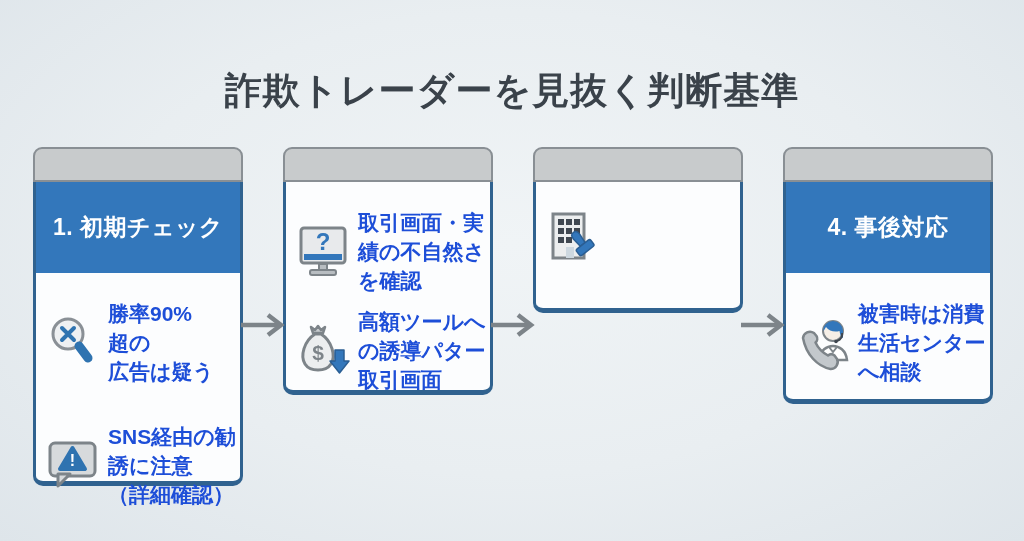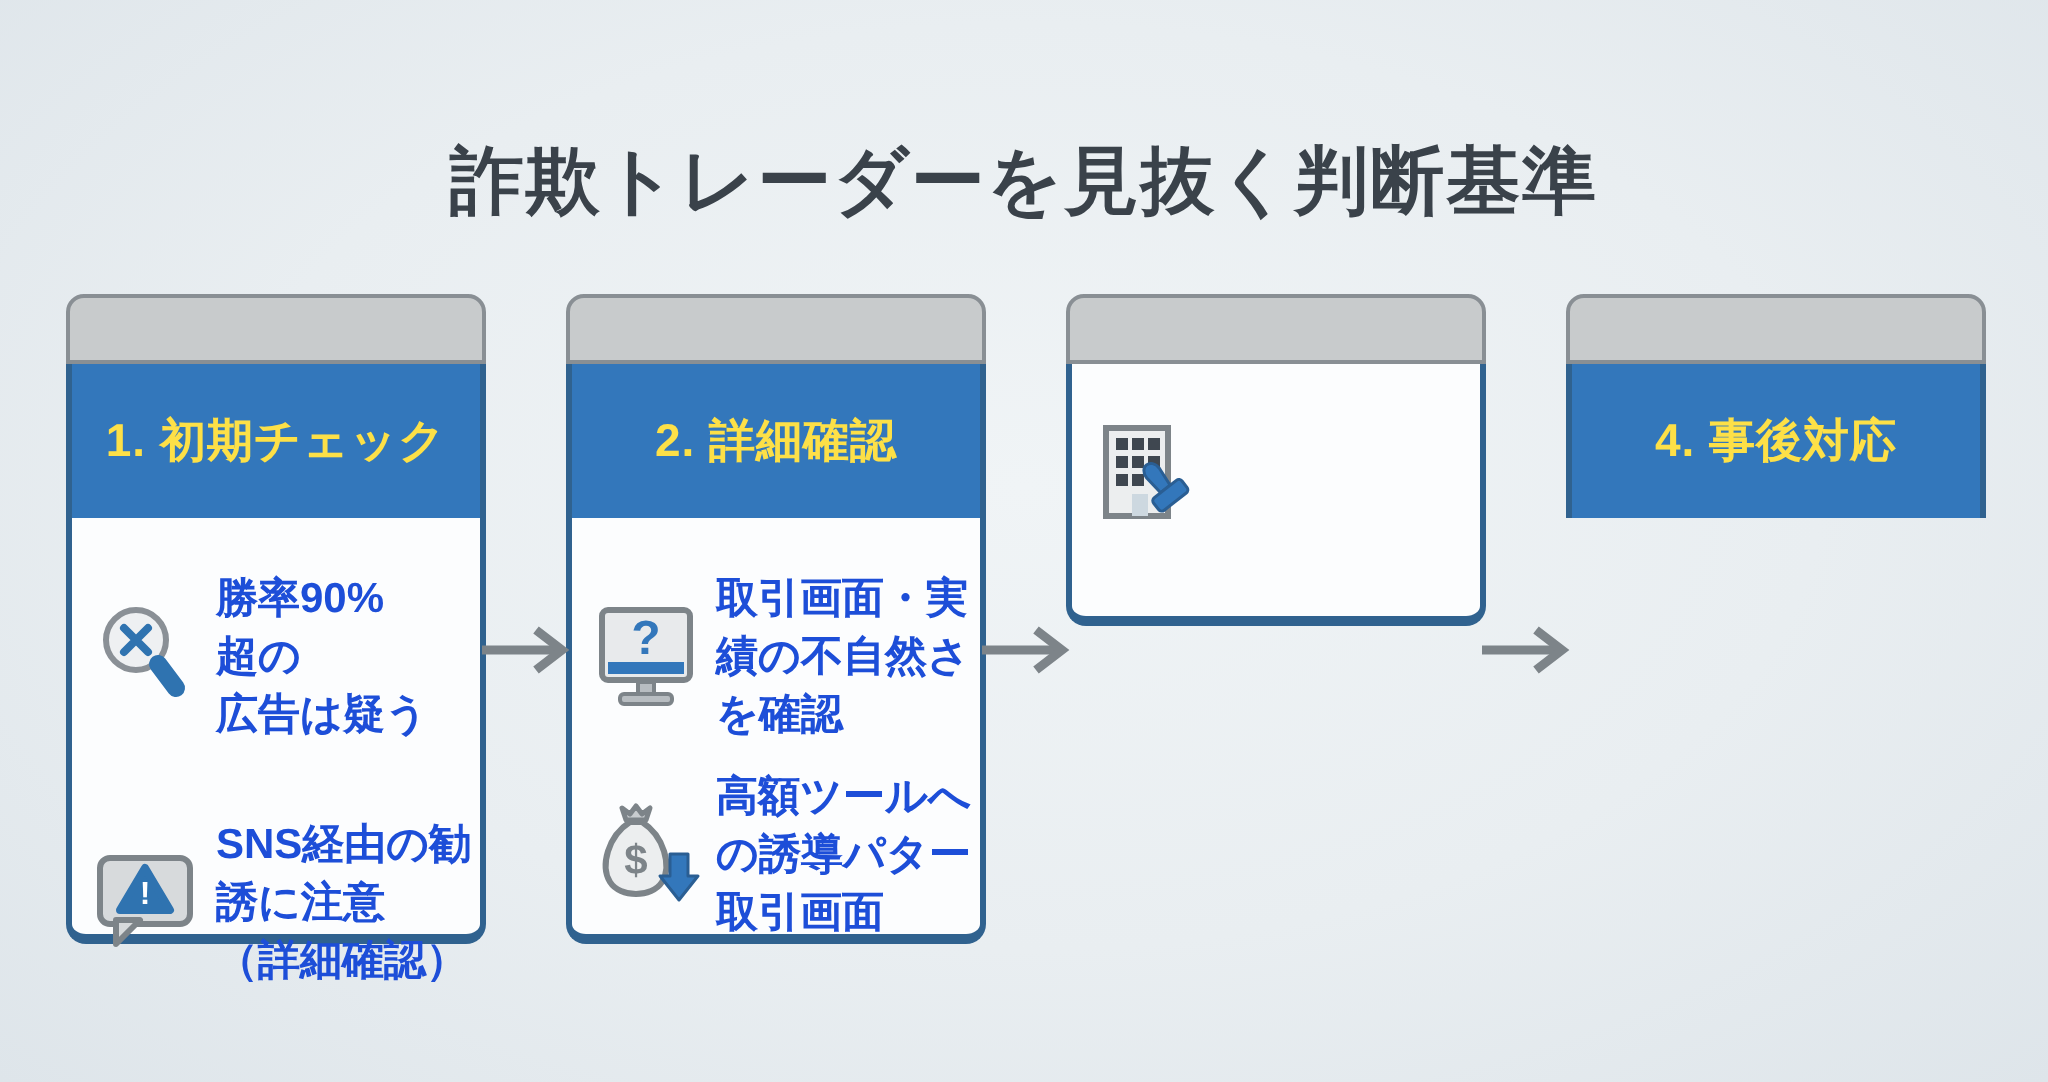--- a/index.html
+++ b/index.html
@@ -12,24 +12,24 @@
     position:absolute;top:66px;left:0;width:1024px;text-align:center;
     font-size:37px;font-weight:800;letter-spacing:1px;color:#3a424a;
   }
   .cards{position:absolute;left:33px;top:147px;display:flex;gap:40px;}
   .card{width:210px;display:flex;flex-direction:column;}
   .card-topbar{
     height:35px;background:#c8cbcc;border:2px solid #898f94;
     border-radius:9px 9px 0 0;box-sizing:border-box;
   }
   .card-header{
-    height:77px;background:#3377bb;box-sizing:border-box;
+    height:91px;background:#3377bb;box-sizing:border-box;
     border-left:3px solid #30628f;border-right:3px solid #30628f;
     display:flex;align-items:center;justify-content:center;
-    color:#fde047;font-size:23px;font-weight:800;letter-spacing:.5px;
+    color:#ffffff;font-size:23px;font-weight:800;letter-spacing:.5px;
   }
   .card-body{
     background:#fcfdfe;box-sizing:border-box;
     border:3px solid #30628f;border-top:none;border-bottom-width:5px;
     border-radius:0 0 10px 10px;
     padding:26px 6px 0 10px;
   }
   .card-body.tall{height:213px;}
   .card-body.short{height:131px;}
   .item{display:flex;align-items:center;gap:8px;}
@@ -80,23 +80,20 @@
           </span>
           <div class="item-text">SNS経由の勧
 誘に注意
 （詳細確認）</div>
         </div>
       </div>
     </div>
 
     <div class="card">
       <div class="card-topbar"></div>
-      <div class="card-header">
-        <span>2. 詳細確認</span>
-      </div>
       <div class="card-body tall">
         <div class="item">
           <span class="icon">
             <svg width="54" height="58" viewBox="0 0 54 58">
               <rect x="5" y="5" width="44" height="35" rx="3" fill="#e8eaec" stroke="#7d8489" stroke-width="3"></rect>
               <rect x="8" y="31" width="38" height="6" fill="#3377bb"></rect>
               <text x="27" y="27" text-anchor="middle" font-size="24" font-weight="bold" fill="#3377bb">?</text>
               <rect x="23" y="41" width="8" height="6" fill="#b8bdc1" stroke="#7d8489" stroke-width="2"></rect>
               <rect x="14" y="47" width="26" height="5" rx="2" fill="#b8bdc1" stroke="#7d8489" stroke-width="2"></rect>
             </svg>
@@ -147,20 +144,38 @@
           </span>
         </div>
       </div>
     </div>
 
     <div class="card">
       <div class="card-topbar"></div>
       <div class="card-header">
         <span>4. 事後対応</span>
       </div>
+      <div class="card-body short">
+        <div class="item">
+          <span class="icon">
+            <svg width="54" height="58" viewBox="0 0 54 58">
+              <circle cx="37" cy="17" r="10" fill="#f6efe7" stroke="#7d8489" stroke-width="2"></circle>
+              <path d="M27 17 a10 10 0 0 1 20 0 l0 7 c-2.5 -1 -3 -4.5 -3.5 -7 c-5 1.5 -10.5 0 -13.5 -4 c-1 2 -2 3 -3 4 z" fill="#3377bb"></path>
+              <path d="M46 19 q1 6 -5 8" fill="none" stroke="#3f4750" stroke-width="2"></path>
+              <circle cx="40" cy="27.5" r="1.8" fill="#3f4750"></circle>
+              <path d="M23 46 c1 -10 8 -14 14 -14 c6 0 13 4 14 14 z" fill="#ffffff" stroke="#7d8489" stroke-width="2.5"></path>
+              <path d="M33 33 l4 5 l4 -5" fill="none" stroke="#7d8489" stroke-width="2"></path>
+              <path d="M7 24 a7 7 0 0 1 11 -5 l2.5 3 a5 5 0 0 1 -1 6.5 c2.5 5.5 7 10 12.5 13 a5 5 0 0 1 6.5 0 l2.5 3.5 a7 7 0 0 1 -6.5 10 c-13 -2.5 -24.5 -14.5 -27.5 -31 z" fill="#c3c8cc" stroke="#7d8489" stroke-width="2.5" stroke-linejoin="round"></path>
+            </svg>
+          </span>
+          <div class="item-text">被害時は消費
+生活センター
+へ相談</div>
+        </div>
+      </div>
     </div>
 
   </div>
 
   <svg class="flow-arrow a1" viewBox="0 0 46 30">
     <line x1="1" y1="15" x2="38" y2="15" stroke="#7d8489" stroke-width="4.5"></line>
     <polyline points="28,5 41,15 28,25" fill="none" stroke="#7d8489" stroke-width="4.5"></polyline>
   </svg>
   <svg class="flow-arrow a2" viewBox="0 0 46 30">
     <line x1="1" y1="15" x2="38" y2="15" stroke="#7d8489" stroke-width="4.5"></line>

